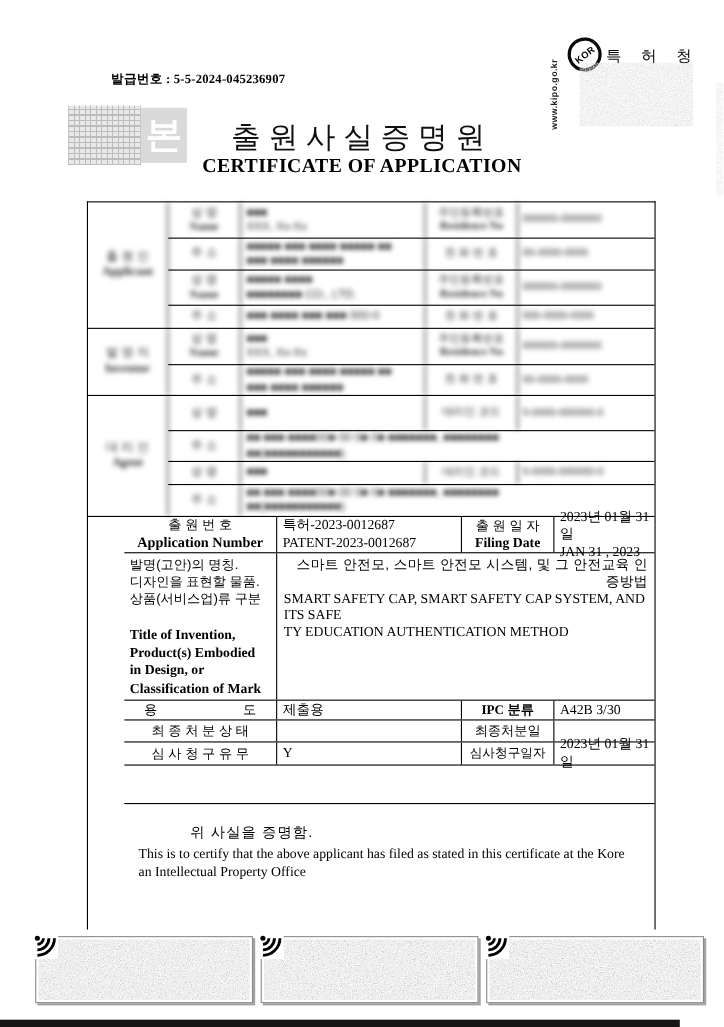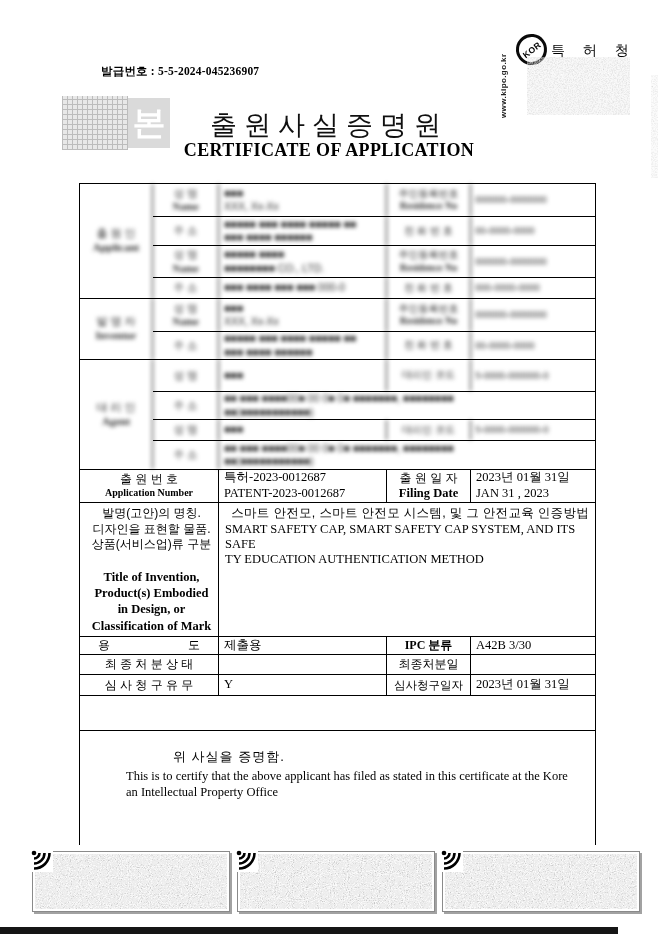--- a/index.html
+++ b/index.html
@@ -49,29 +49,29 @@
   .cell{box-sizing:border-box;display:flex;flex-direction:column;justify-content:center;line-height:1.25;}
   .c2{flex:0 0 66px;border-right:1px solid #000;align-items:center;text-align:center;font-size:10.5px;}
   .c2 .en{font-family:var(--ff-serif);font-weight:bold;font-size:10.5px;}
   .c3{flex:0 0 168px;border-right:1px solid #000;padding-left:5px;font-size:10.5px;}
   .c4{flex:0 0 84px;border-right:1px solid #000;align-items:center;text-align:center;font-size:10px;}
   .c4 .en{font-family:var(--ff-serif);font-weight:bold;font-size:10px;}
   .c5{flex:1;padding-left:4px;font-family:var(--ff-serif);font-size:10.5px;}
   .cspan{flex:1;padding-left:5px;font-size:10.5px;}
   .bl{filter:blur(2.2px);color:#2b2b2b;}
 
-  .lrow{display:flex;border-bottom:1px solid #000;box-sizing:border-box;}
+  .lrow{display:flex;border-bottom:1px solid #000;box-sizing:border-box;margin-left:33px;}
   .l1{flex:0 0 139px;border-right:1px solid #000;align-items:center;text-align:center;font-size:12px;}
-  .l1 .en{font-family:var(--ff-serif);font-weight:bold;font-size:10px;}
+  .l1 .en{font-family:var(--ff-serif);font-weight:bold;font-size:13px;}
   .l2{flex:0 0 168px;border-right:1px solid #000;padding-left:5px;font-family:var(--ff-serif);font-size:12.5px;}
   .l3{flex:0 0 84px;border-right:1px solid #000;align-items:center;text-align:center;font-size:12px;}
   .l3 .en{font-family:var(--ff-serif);font-weight:bold;font-size:12.5px;}
   .l4{flex:1;padding-left:5px;font-family:var(--ff-serif);font-size:12.5px;}
   .l2wide{flex:1;padding:3px 6px;box-sizing:border-box;}
-  .titlelabel{justify-content:flex-start;align-items:center;text-align:left;
+  .titlelabel{justify-content:flex-start;align-items:flex-start;text-align:left;
     padding:3px 0 0 5px;font-size:12px;line-height:1.3;}
   .titlelabel .en{font-family:var(--ff-serif);font-weight:bold;font-size:12.5px;}
   .titlelabel .gap{height:16px;}
   .tval-ko{font-size:12.5px;letter-spacing:.3px;text-align:right;}
   .tval-en{font-family:var(--ff-serif);font-size:12.5px;line-height:1.2;}
   .justify-label{flex-direction:row;justify-content:space-between;padding:0 18px;align-items:center;}
   .cert-block{height:114px;box-sizing:border-box;padding-top:17px;}
   .cert-ko{margin-left:93px;font-size:13px;letter-spacing:1px;}
   .cert-en{margin:3px 8px 0 46px;font-family:var(--ff-serif);font-size:12.5px;line-height:1.25;}
 

